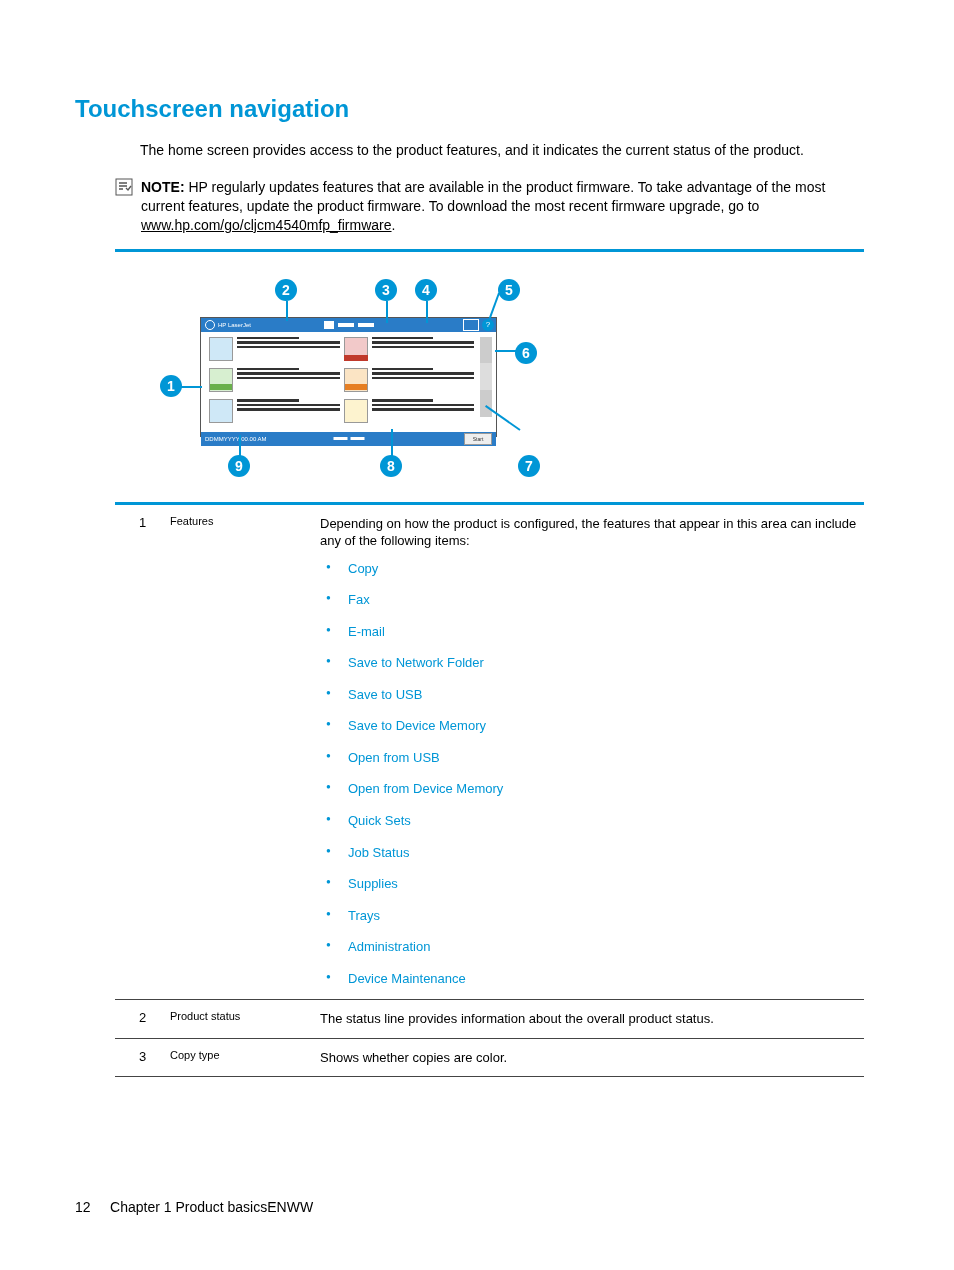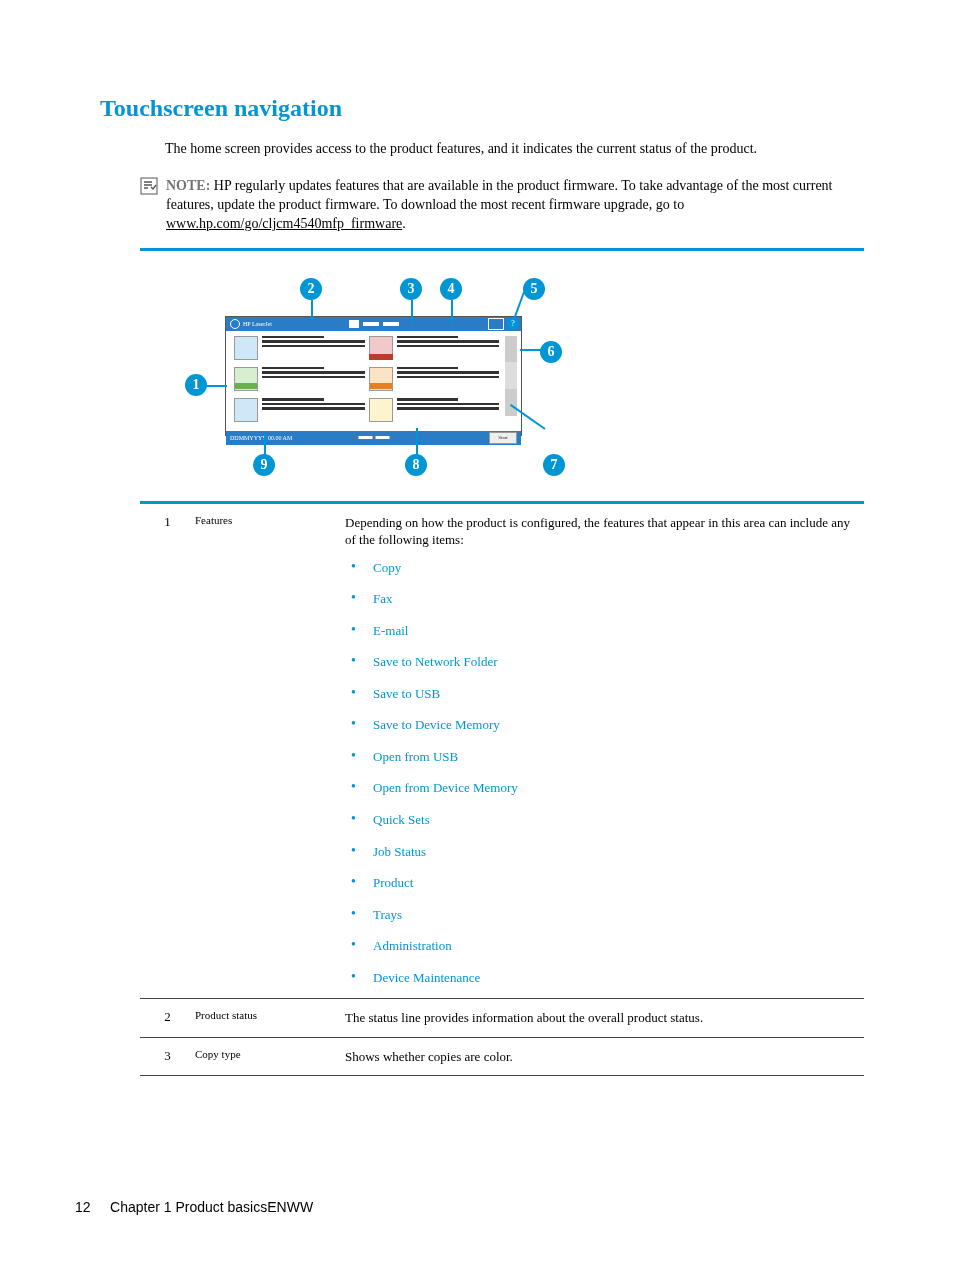--- a/index.html
+++ b/index.html
@@ -8,22 +8,21 @@
     font-family: Arial, Helvetica, sans-serif;
     font-size: 14px;
     color: #000;
     background: #fff;
     width: 954px;
     height: 1270px;
     position: relative;
     box-sizing: border-box;
   }
   .page {
-    padding: 95px 90px 0 100px;
-    font-family: Liberation Serif, serif;
+    padding: 95px 90px 0 75px;
   }
   h2.section-title {
     color: #0096d6;
     font-size: 24px;
     font-weight: bold;
     margin: 0 0 18px 0;
   }
   .body-text {
     margin: 0 0 18px 65px;
     line-height: 1.35;
@@ -36,21 +35,21 @@
   .note-icon {
     flex: 0 0 22px;
     margin-right: 4px;
   }
   .note-icon svg { width: 18px; height: 18px; }
   .note-text {
     flex: 1;
     line-height: 1.35;
   }
   .note-label {
-    color: #737373;
+    color: #000000;
     font-weight: bold;
     text-align: center;
   }
   .link {
     text-decoration: underline;
     color: #000;
     cursor: pointer;
   }
   .note-divider {
     height: 3px;
@@ -313,21 +312,21 @@
           <li>Copy</li>
           <li>Fax</li>
           <li>E-mail</li>
           <li>Save to Network Folder</li>
           <li>Save to USB</li>
           <li>Save to Device Memory</li>
           <li>Open from USB</li>
           <li>Open from Device Memory</li>
           <li>Quick Sets</li>
           <li>Job Status</li>
-          <li>Product</li>
+          <li>Supplies</li>
           <li>Trays</li>
           <li>Administration</li>
           <li style="margin-bottom:2px;">Device Maintenance</li>
         </ul>
       </div>
     </div>
 
     <div class="ft-row">
       <div class="ft-num">2</div>
       <div class="ft-label">Product status</div>

